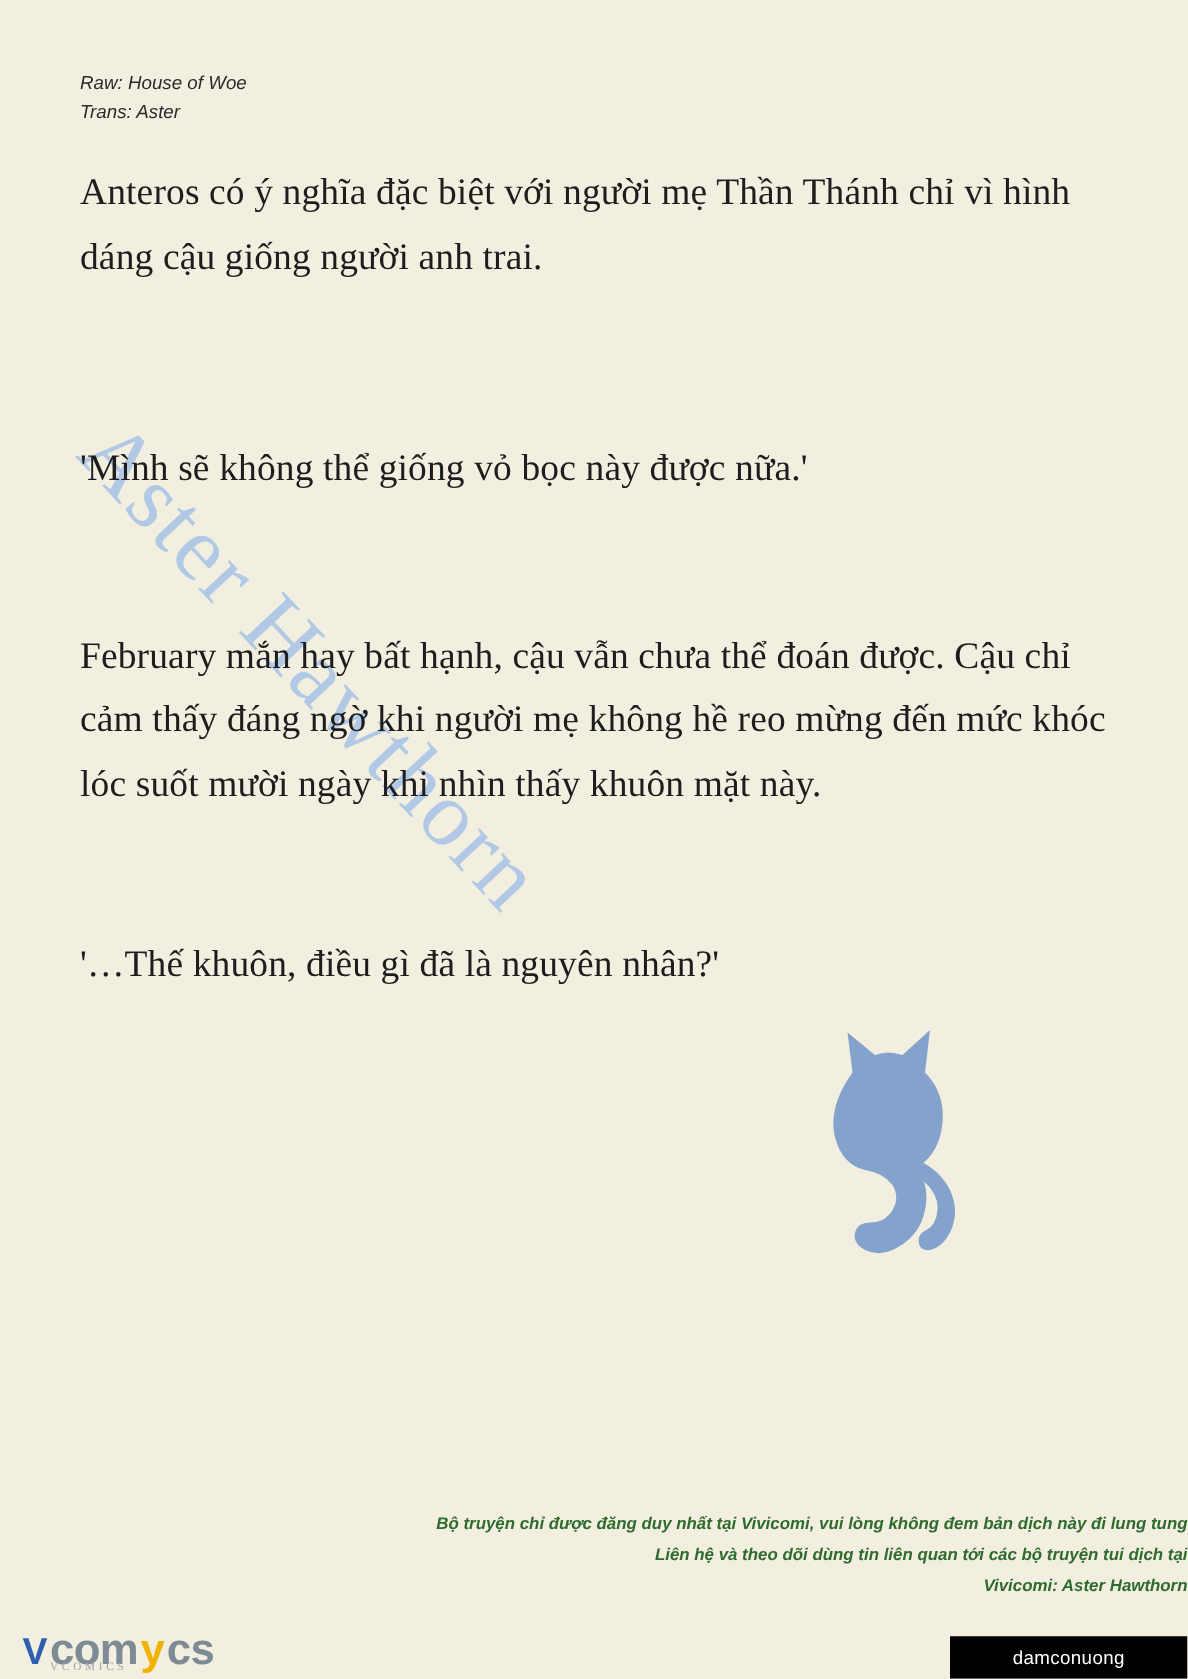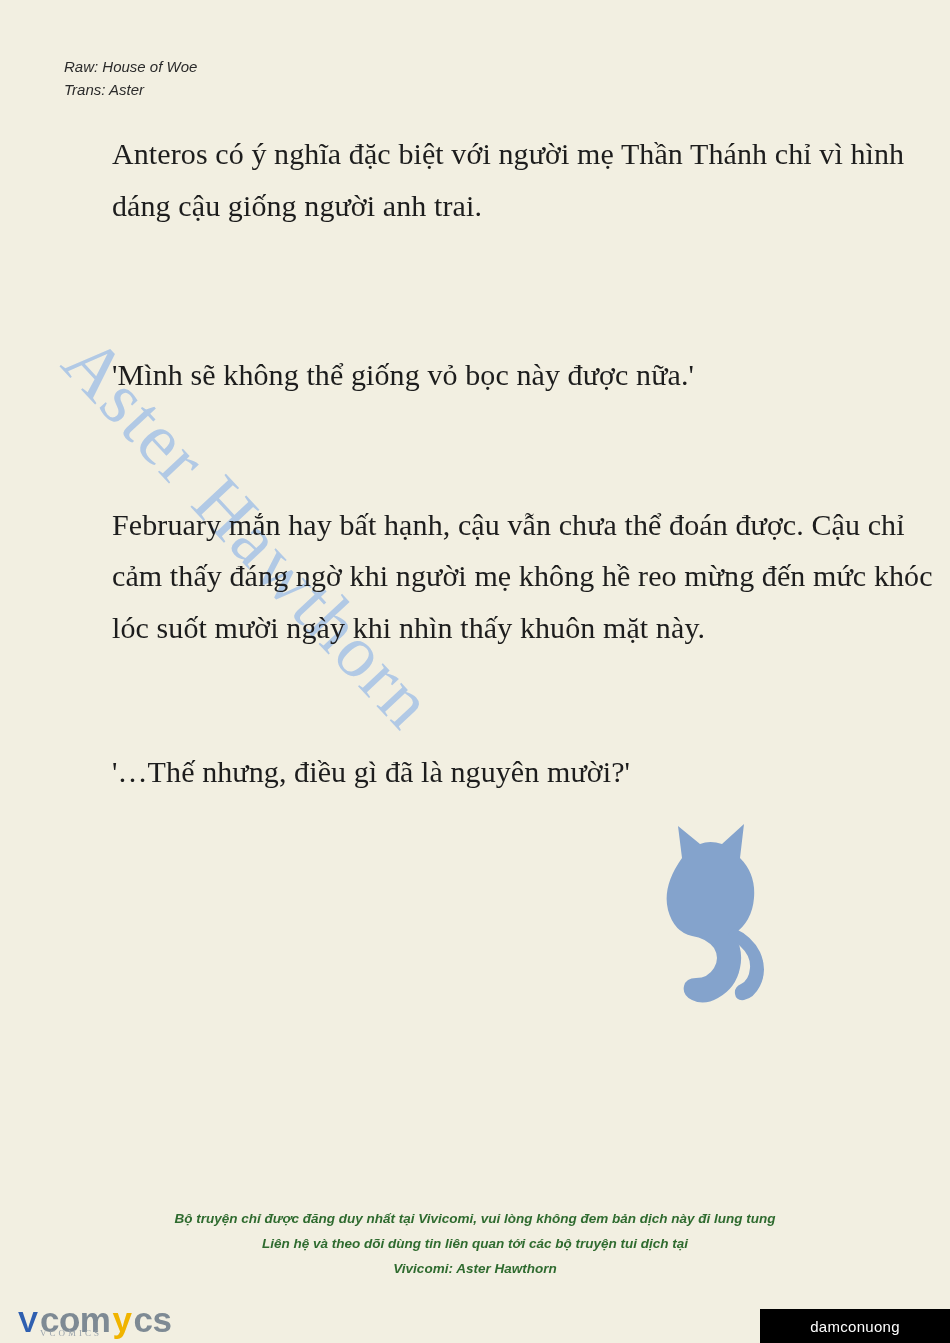--- a/index.html
+++ b/index.html
@@ -30,21 +30,20 @@
     z-index: 5;
   }
 
   
   .body-text {
     position: absolute;
     left: 64px;
     top: 128px;
     width: 830px;
     z-index: 4;
-    margin-left: 48px;
   }
   .para {
     font-family: "Liberation Serif", serif;
     font-size: 30px;
     line-height: 1.72;
     color: #1d1d1d;
     letter-spacing: 0.1px;
   }
   .gap-1 { height: 118px; }
   .gap-2 { height: 98px; }
@@ -78,21 +77,21 @@
     pointer-events: none;
     opacity: 0.95;
   }
 
   
   .footer-notes {
     position: absolute;
     left: 0;
     top: 1207px;
     width: 950px;
-    text-align: center;
+    text-align: right;
     font-family: "Liberation Sans", sans-serif;
     font-weight: bold;
     font-style: italic;
     font-size: 13.5px;
     line-height: 1.85;
     color: #2f6b2f;
     z-index: 5;
   }
 
   
@@ -176,21 +175,21 @@
     </svg>
   </div>
 
   <div class="body-text">
     <div class="para">Anteros có ý nghĩa đặc biệt với người mẹ Thần Thánh chỉ vì hình dáng cậu giống người anh trai.</div>
     <div class="gap-1"></div>
     <div class="para">'Mình sẽ không thể giống vỏ bọc này được nữa.'</div>
     <div class="gap-2"></div>
     <div class="para">February mắn hay bất hạnh, cậu vẫn chưa thể đoán được. Cậu chỉ cảm thấy đáng ngờ khi người mẹ không hề reo mừng đến mức khóc lóc suốt mười ngày khi nhìn thấy khuôn mặt này.</div>
     <div class="gap-3"></div>
-    <div class="para">'…Thế nhưng, điều gì đã là nguyên mười?'</div>
+    <div class="para">'…Thế khuôn, điều gì đã là nguyên nhân?'</div>
   </div>
 
   <div class="footer-notes">
     <div>Bộ truyện chỉ được đăng duy nhất tại Vivicomi, vui lòng không đem bản dịch này đi lung tung</div>
     <div>Liên hệ và theo dõi dùng tin liên quan tới các bộ truyện tui dịch tại</div>
     <div>Vivicomi: Aster Hawthorn</div>
   </div>
 
   <div class="bottom-bar">
     <div class="logo-wrap">

